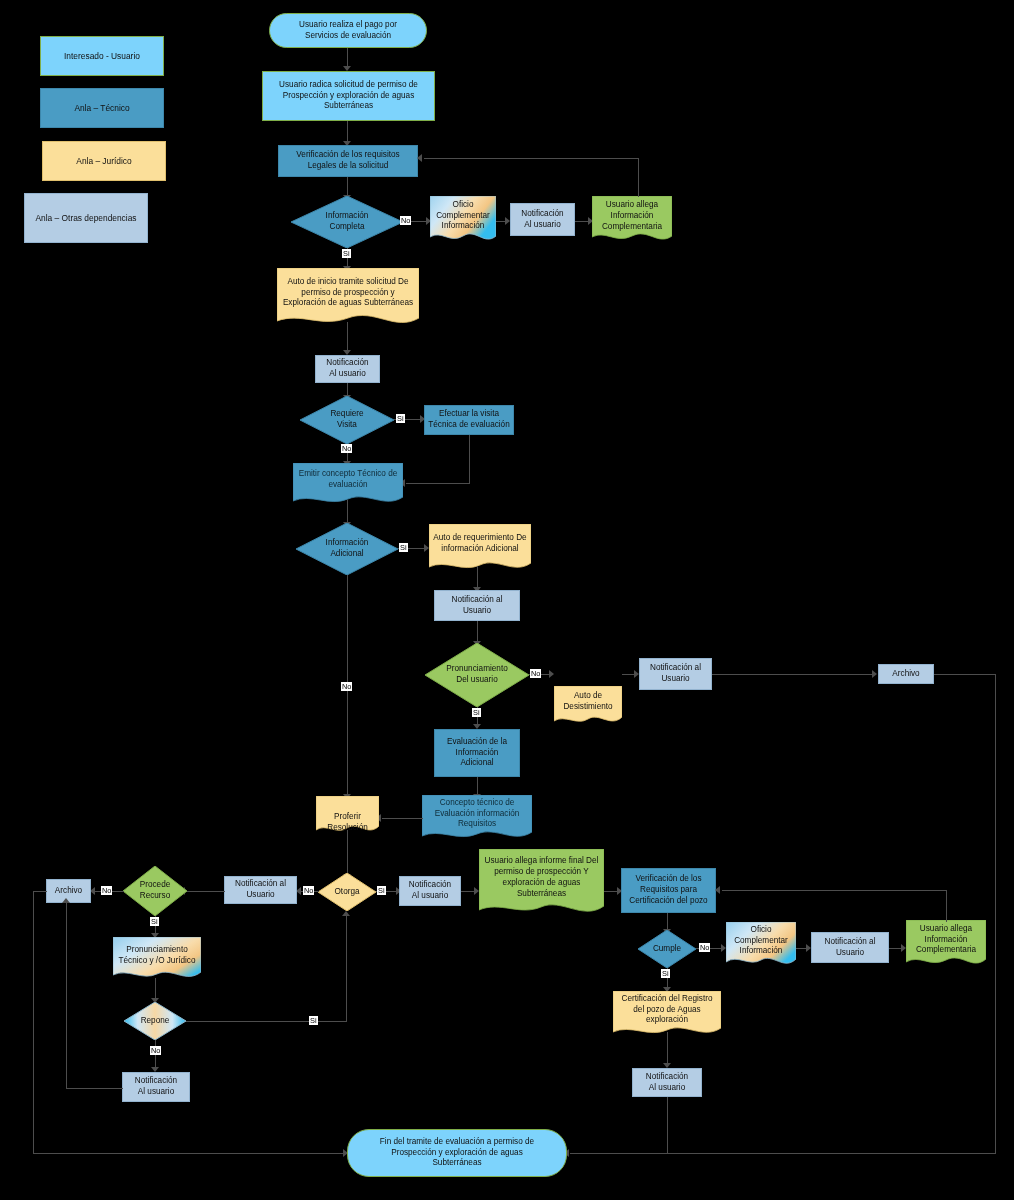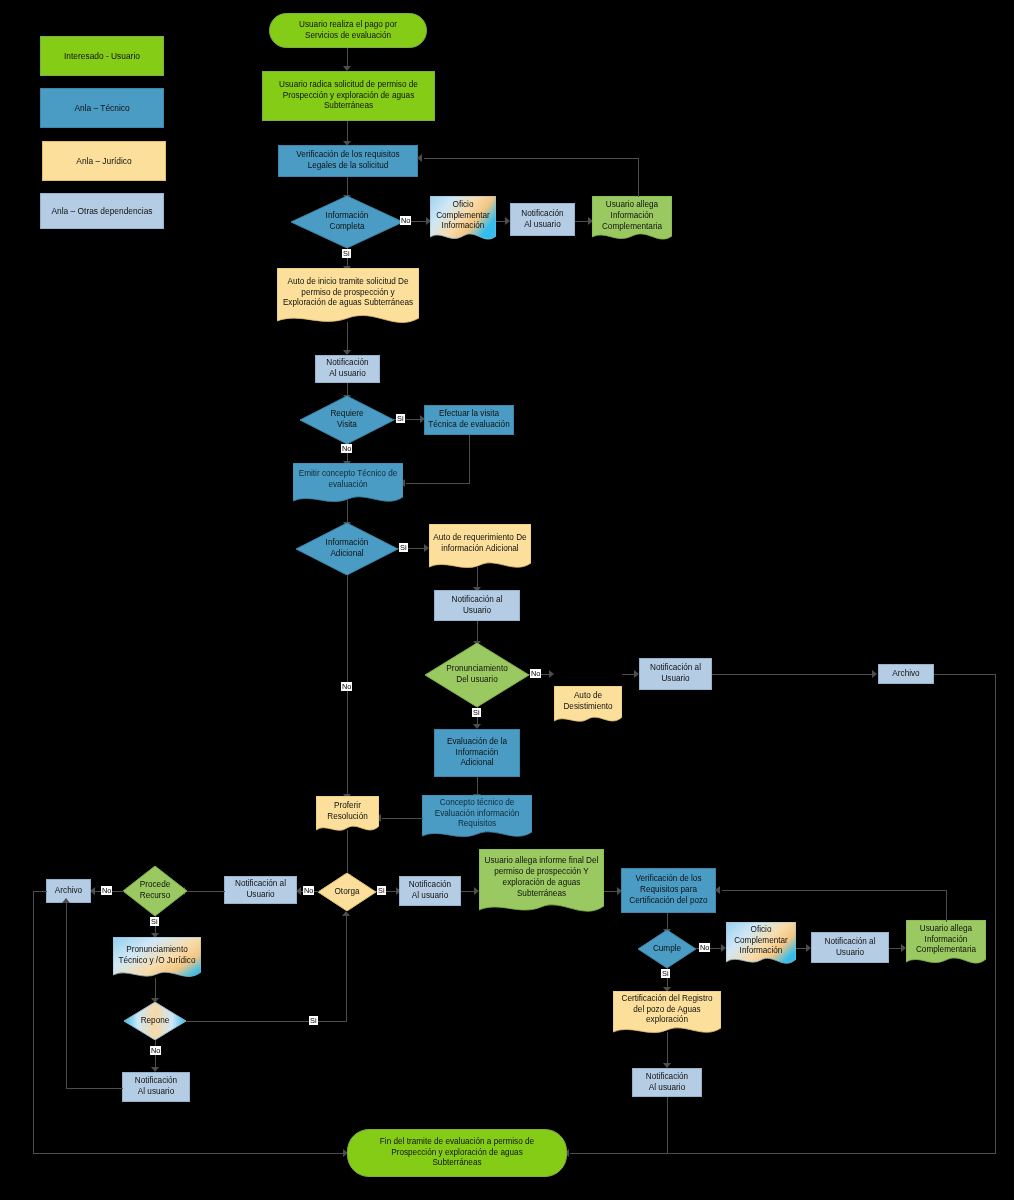--- a/index.html
+++ b/index.html
@@ -5,21 +5,21 @@
   html,body{margin:0;padding:0;background:#000;}
   body{width:1014px;height:1200px;overflow:hidden;font-family:"Liberation Sans",sans-serif;}
   #stage{position:relative;width:1014px;height:1200px;background:#000;}
 
   .node{position:absolute;box-sizing:border-box;display:flex;align-items:center;justify-content:center;
         text-align:center;color:#111;font-size:8.2px;line-height:1.32;padding:2px 3px;}
   .node span{display:block;width:100%;white-space:pre-line;}
 
   
   .green {background:#9dc košt;}
-  .green {background:#84cc16;border:1px solid #7fae49;text-align:center;}
+  .green {background:#7dd3fc;border:1px solid #7fae49;text-align:center;}
   .blue  {background:#4a9cc4;border:1px solid #3d87ab;}
   .yellow{background:#fbdf9a;border:1px solid #e0bf6d;}
   .lblue {background:#b4cde4;border:1px solid #93b3cf;}
 
   
   .term{border-radius:22px;}
 
   
   .doc{position:absolute;}
   .doc .docsvg{position:absolute;inset:0;width:100%;height:100%;}
@@ -56,21 +56,21 @@
 
   <div class="legend green" style="left:40px;top:36px;width:124px;height:40px;">
     <span>Interesado      - Usuario</span>
   </div>
   <div class="legend blue" style="left:40px;top:88px;width:124px;height:40px;">
     <span>Anla   – Técnico</span>
   </div>
   <div class="legend yellow" style="left:42px;top:141px;width:124px;height:40px;">
     <span>Anla   – Jurídico</span>
   </div>
-  <div class="legend lblue" style="left:40px;top:193px;width:124px;height:36px;">
+  <div class="legend lblue" style="left:24px;top:193px;width:124px;height:50px;">
     <span>Anla   – Otras dependencias</span>
   </div>
 
   <div class="node green term" style="left:269px;top:13px;width:158px;height:35px;">
     <span>Usuario realiza el pago por
 Servicios de evaluación</span>
   </div>
   <div class="ln lnv" style="left:347px;top:48px;height:20px;"></div>
   <div class="ah ah-d" style="left:343px;top:66px;"></div>
 
@@ -285,21 +285,21 @@
 Evaluación información
 Requisitos</div>
   </div>
   <div class="ln lnh" style="left:382px;top:818px;width:41px;"></div>
   <div class="ah ah-l" style="left:376px;top:814px;"></div>
 
   <div class="doc" style="left:316px;top:796px;width:63px;height:40px;">
     <svg class="docsvg" viewBox="0 0 63 40" preserveAspectRatio="none">
       <path d="M0,0 H63 V30 C52,41 42,25 31,32 C21,39 10,27 0,34 Z" fill="#fbdf9a" stroke="#e0bf6d" stroke-width="0.8"></path>
     </svg>
-    <div class="txt" style="height:31px;">Proferir
+    <div class="txt" style="height:31px;margin-top:11px;">Proferir
 Resolución</div>
   </div>
   <div class="ln lnv" style="left:347px;top:830px;height:50px;"></div>
   <div class="ah ah-d" style="left:343px;top:874px;"></div>
 
   <div class="dia" style="left:318px;top:873px;width:58px;height:38px;">
     <svg viewBox="0 0 58 38" preserveAspectRatio="none">
       <polygon points="29,0 58,19 29,38 0,19" fill="#fbdf9a" stroke="#e0bf6d" stroke-width="1"></polygon>
     </svg>
     <div class="dtxt">Otorga</div>

